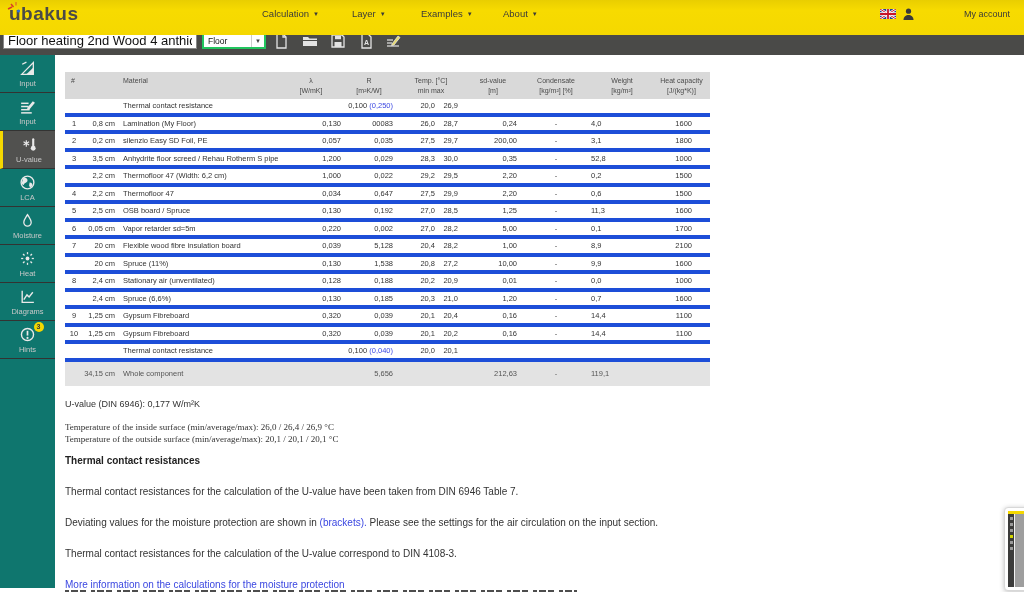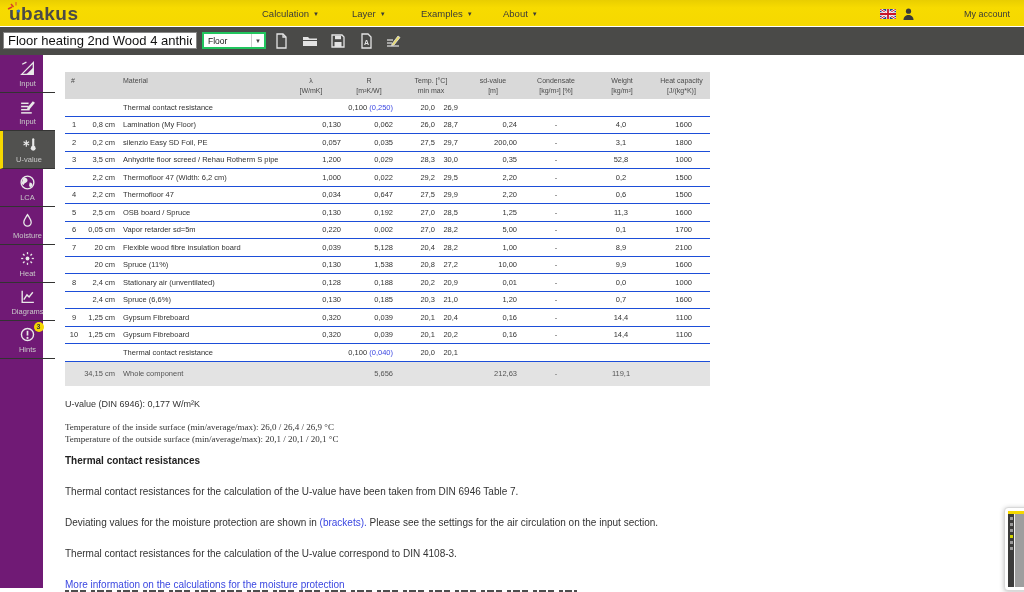--- a/index.html
+++ b/index.html
@@ -1,20 +1,20 @@
 <!DOCTYPE html>
 <html><head>
 <meta charset="utf-8">
 <style>
   * { margin:0; padding:0; box-sizing:border-box; }
   html,body { width:1024px; height:592px; overflow:hidden; background:#fff;
               font-family:"Liberation Sans", sans-serif; color:#333; }
 
   
-  .top-header { position:absolute; left:0; top:0; width:1024px; height:26px;
+  .top-header { position:absolute; left:0; top:0; width:1024px; height:35px;
     background:linear-gradient(#e9ce00, #f7db00 30%, #f5d800); z-index:5; }
   .logo { position:absolute; left:9px; top:2px; height:24px; }
   .logo-text { font-size:19px; font-weight:bold; color:#4a4a48; letter-spacing:.5px; line-height:24px; }
   .logo-sparks { position:absolute; left:-4px; top:-2px; }
   .menu-item { position:absolute; top:0; height:27px; line-height:27px; font-size:9.5px;
     color:#3a3a38; cursor:pointer; }
   .menu-item .caret { display:inline-block; margin-left:4px; font-size:6px; vertical-align:1px; }
   #menu-calculation { left:262px; } #menu-layer { left:352px; }
   #menu-examples { left:421px; } #menu-about { left:503px; }
   .account-area { position:absolute; right:14px; top:0; height:27px; display:flex; align-items:center; gap:7px; }
@@ -29,21 +29,21 @@
     font-family:"Liberation Sans", sans-serif; color:#111; }
   .type-select { position:absolute; left:202px; top:5px; width:64px; height:17px; background:#fff;
     border:2px solid #22c55e; font-size:8.5px; display:flex; align-items:center; cursor:pointer; }
   .type-select .sel-label { flex:1; padding-left:4px; color:#111; }
   .type-select .sel-arrow { width:13px; height:100%; border-left:1px solid #ccc;
     display:flex; align-items:center; justify-content:center; font-size:6px; color:#444; }
   .tb-icon { position:absolute; top:5px; width:18px; height:18px; cursor:pointer; }
   #tbi-new{left:272px;} #tbi-open{left:301px;} #tbi-save{left:329px;} #tbi-pdf{left:357px;} #tbi-edit{left:384px;}
 
   
-  .sidebar { position:absolute; left:0; top:55px; width:43px; bottom:4px; background:#701a75; z-index:3; }
+  .sidebar { position:absolute; left:0; top:55px; width:55px; bottom:4px; background:#0f766e; z-index:3; }
   .side-item { position:relative; width:55px; height:38px; display:flex; flex-direction:column;
     align-items:center; justify-content:center; gap:1px; cursor:pointer;
     border-bottom:1px solid #333332; }
   .side-item.active { background:#51514f; border-left:3px solid #f5d800; }
   .side-label { font-size:7.5px; color:#c9c9c9; }
   .side-ico { position:relative; width:18px; height:18px; display:flex; align-items:center; justify-content:center; }
   .badge { position:absolute; top:-4px; right:-7px; min-width:10px; height:10px; border-radius:5px;
     background:#f5d800; color:#3a3a38; font-size:7px; font-weight:bold; line-height:10px; text-align:center; padding:0 1px; }
 
   
@@ -51,33 +51,33 @@
   .content { padding:17px 0 0 10px; }
 
   
   .tbl { width:645px; font-size:7.5px; }
   .thead, .trow { display:grid;
     grid-template-columns:18px 32px 8px 158px 60px 56px 42px 26px 56px 70px 62px 57px; }
   .thead { background:#d9d9d9; color:#4a4a4a; font-size:7px; padding:4px 0 3px 0; align-items:start; }
   .th { text-align:center; line-height:10px; }
   .th.l { text-align:left; }
   .th .u { display:block; }
-  .trow { height:17.5px; align-items:center; border-bottom:1px solid #1d4ed8; }
+  .trow { height:17.5px; align-items:center; border-bottom:4px solid #1d4ed8; }
   .trow.total { background:#e3e3e3; color:#555; border-bottom:none; height:24px; }
   .c { white-space:nowrap; }
   .c.num { text-align:center; }
   .c.thick { text-align:right; }
   .c.mat { grid-column:4; text-align:left; overflow:hidden; }
   .c.lam { text-align:right; }
   .c.r { text-align:right; padding-right:4px; }
   .c.tmin { text-align:right; padding-right:4px; }
   .c.tmax { text-align:right; padding-right:7px; }
   .c.sd { text-align:right; padding-right:4px; }
   .c.cond { text-align:center; }
-  .c.wgt { text-align:center; padding-right:2px; }
+  .c.wgt { text-align:left; padding-right:2px; }
   .c.heat { text-align:right; padding-right:18px; }
   .bracket { color:#3b47e1; }
 
   
   .results { margin-top:13px; font-size:9px; }
   .r-bold { font-weight:bold; }
   .r-line { margin-top:12px; }
   .r-tight { margin-top:12px; line-height:12px;font-family:Liberation Serif, serif; }
   .sec-head { margin-top:10px; font-size:10px; font-weight:bold; color:#222; }
   .para { margin-top:20px; font-size:10px; line-height:11px; }
@@ -321,21 +321,21 @@
             <div class="c cond"></div>
             <div class="c wgt"></div>
             <div class="c heat"></div>
           </div>
           <div class="trow">
             <div class="c num">1</div>
             <div class="c thick">0,8 cm</div>
             <div class="c gap"></div>
             <div class="c mat">Lamination (My Floor)</div>
             <div class="c lam">0,130</div>
-            <div class="c r"><span>0,062</span></div>
+            <div class="c r"><span>00083</span></div>
             <div class="c tmin">26,0</div>
             <div class="c tmax">28,7</div>
             <div class="c sd">0,24</div>
             <div class="c cond">-</div>
             <div class="c wgt">4,0</div>
             <div class="c heat">1600</div>
           </div>
           <div class="trow">
             <div class="c num">2</div>
             <div class="c thick">0,2 cm</div>

